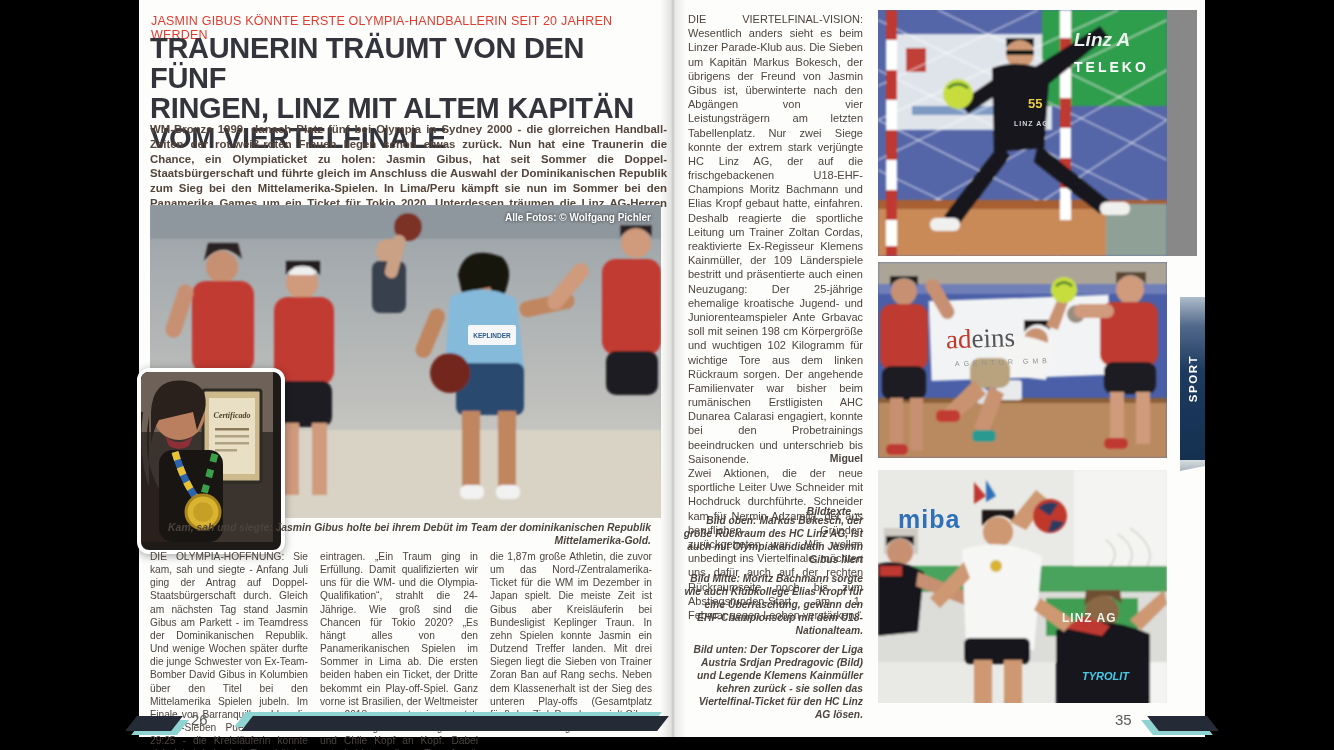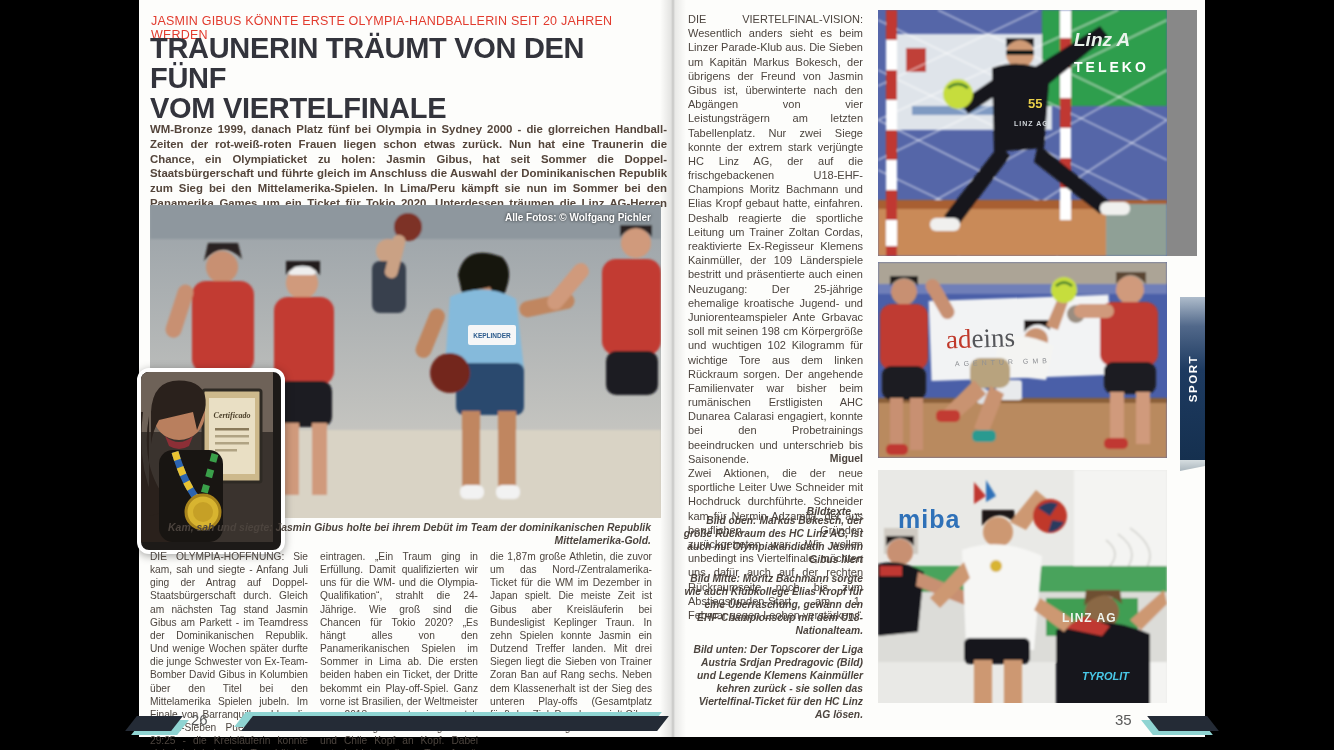--- a/index.html
+++ b/index.html
@@ -52,20 +52,21 @@
 </style>
 </head>
 <body>
 
 <div id="stage">
   <div id="spread">
 
     <div class="abs kicker">JASMIN GIBUS KÖNNTE ERSTE OLYMPIA-HANDBALLERIN SEIT 20 JAHREN WERDEN</div>
     <div class="abs headline">
       <div>TRAUNERIN TRÄUMT VON DEN FÜNF</div>
+      <div>RINGEN, LINZ MIT ALTEM KAPITÄN</div>
       <div>VOM VIERTELFINALE</div>
     </div>
     <div class="abs lead">WM-Bronze 1999, danach Platz fünf bei Olympia in Sydney 2000 - die glorreichen Handball-Zeiten der rot-weiß-roten Frauen liegen schon etwas zurück. Nun hat eine Traunerin die Chance, ein Olympiaticket zu holen: Jasmin Gibus, hat seit Sommer die Doppel-Staatsbürgerschaft und führte gleich im Anschluss die Auswahl der Dominikanischen Republik zum Sieg bei den Mittelamerika-Spielen. In Lima/Peru kämpft sie nun im Sommer bei den Panamerika Games um ein Ticket für Tokio 2020. Unterdessen träumen die Linz AG-Herren nach einem miserablen Herbst vom Viertelfinal-Einzug . . .</div>
 
     <div class="abs photo" style="left:11px;top:205px;width:511px;height:313px;">
       <svg width="511" height="313" viewBox="0 0 511 313">
         <defs>
           <linearGradient id="wallg" x1="0" y1="0" x2="0" y2="1">
             <stop offset="0" stop-color="#9aa2a8"></stop>
               <stop offset=".7" stop-color="#c3c3bf"></stop>

